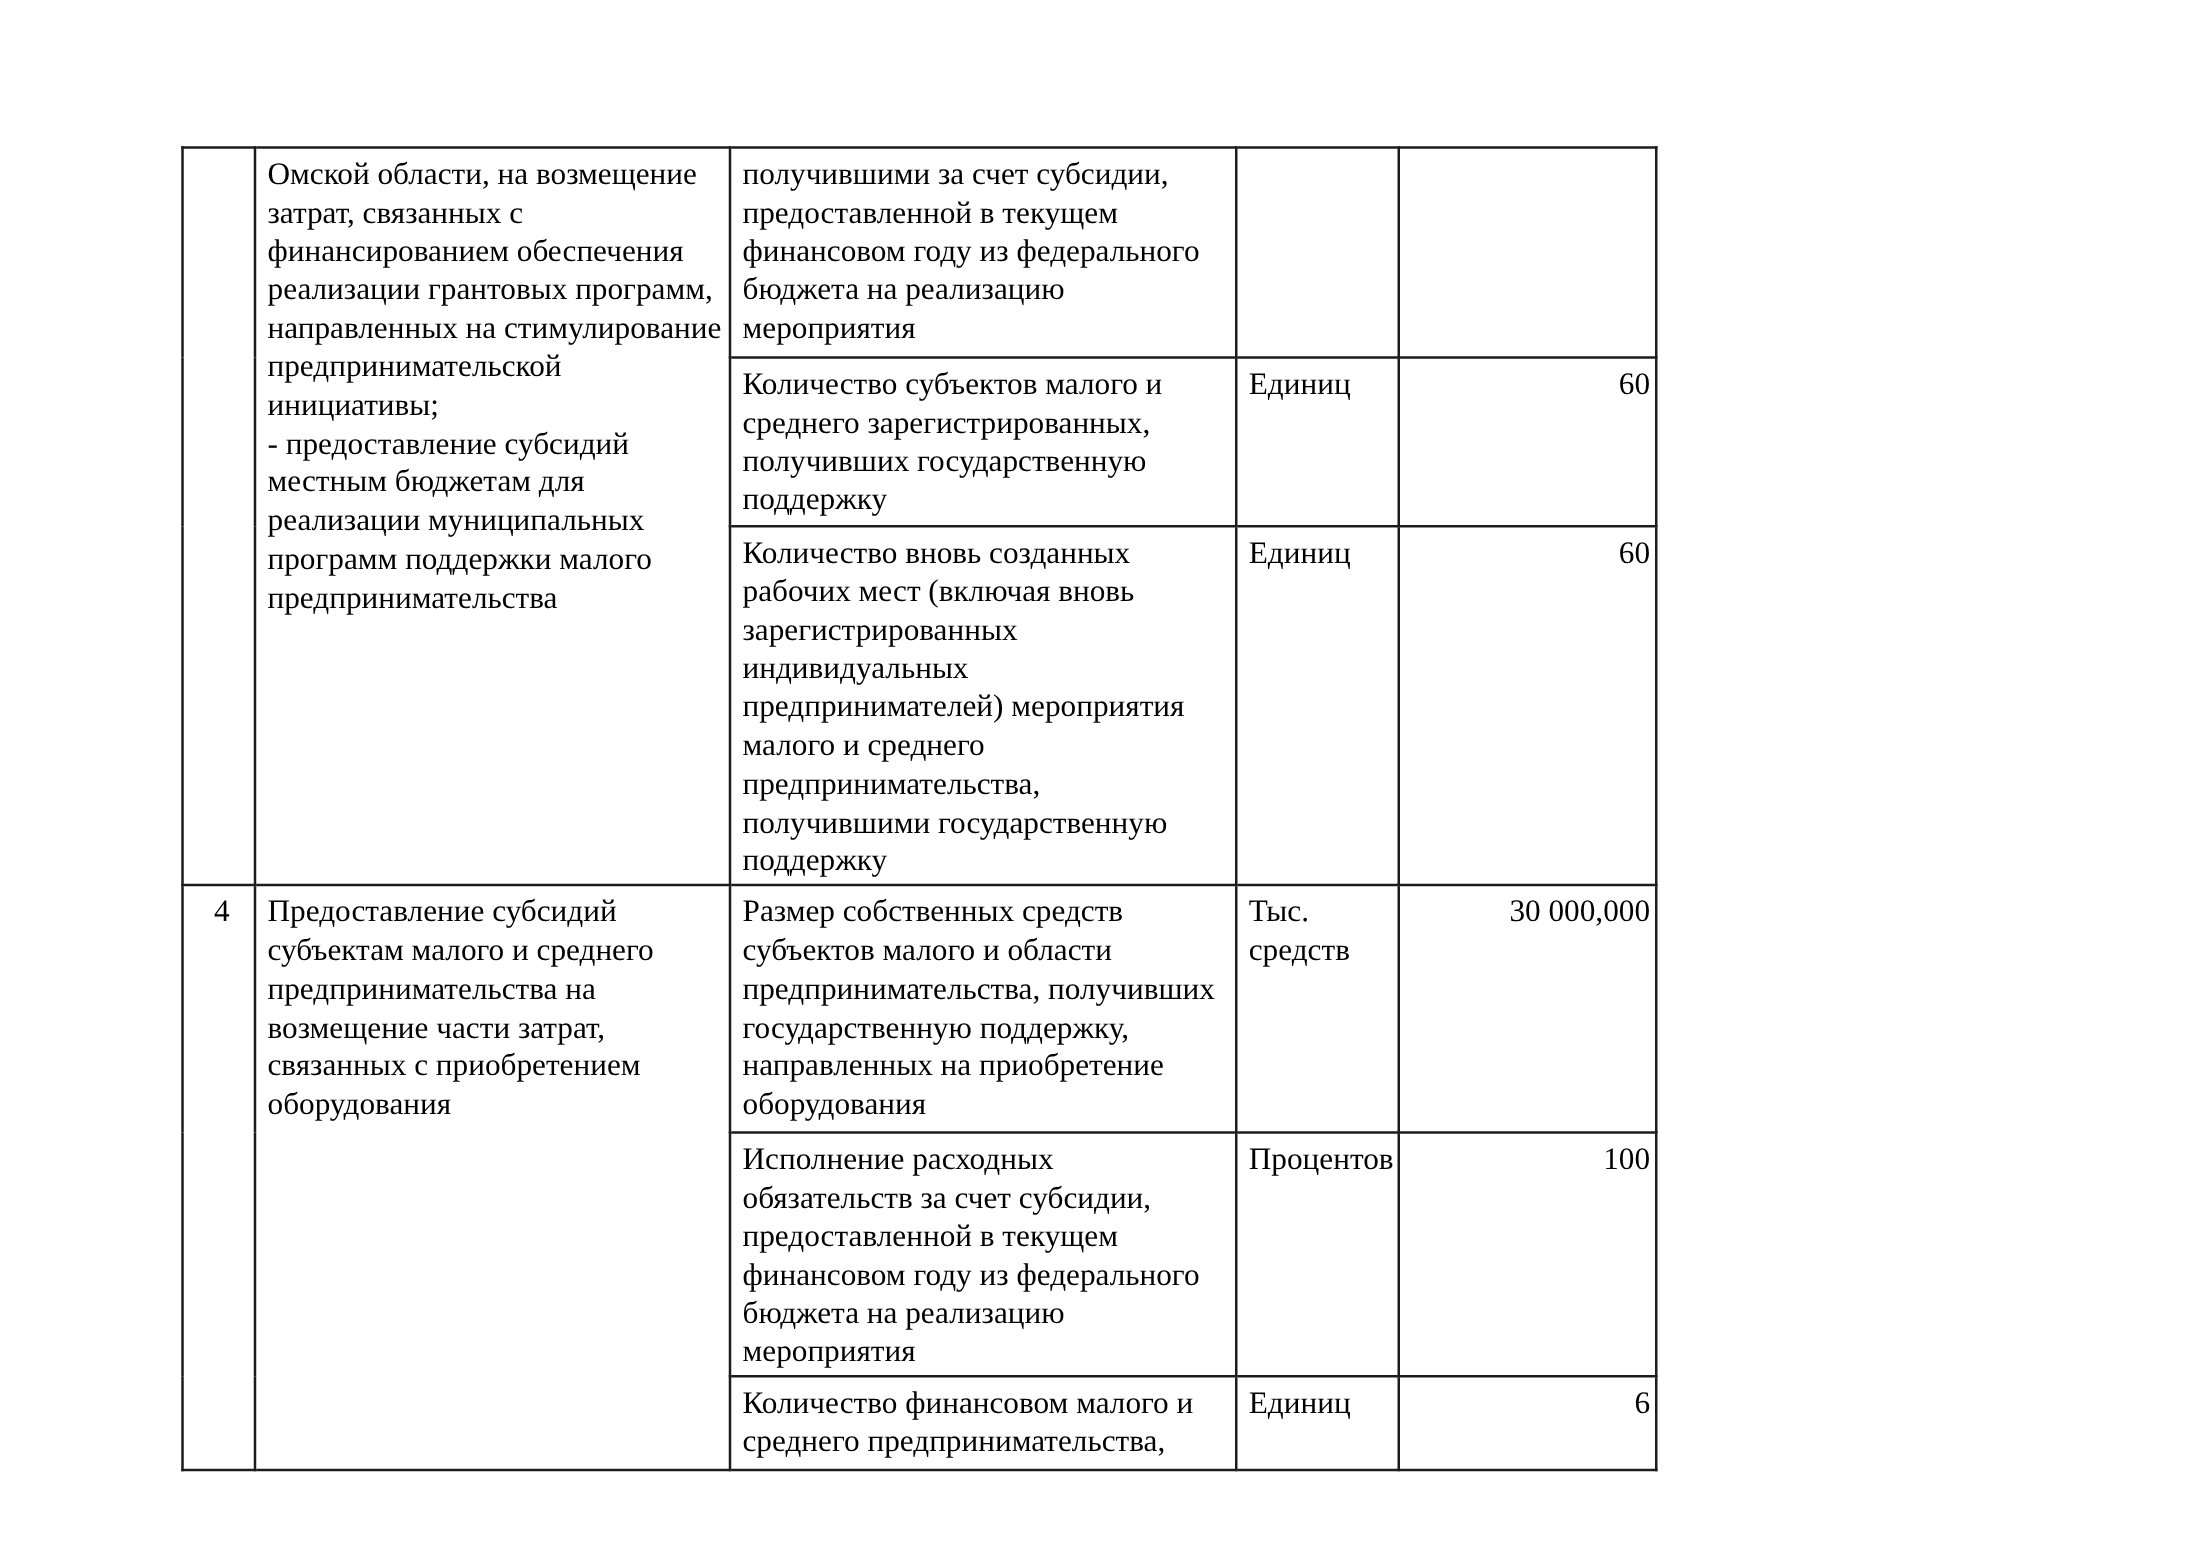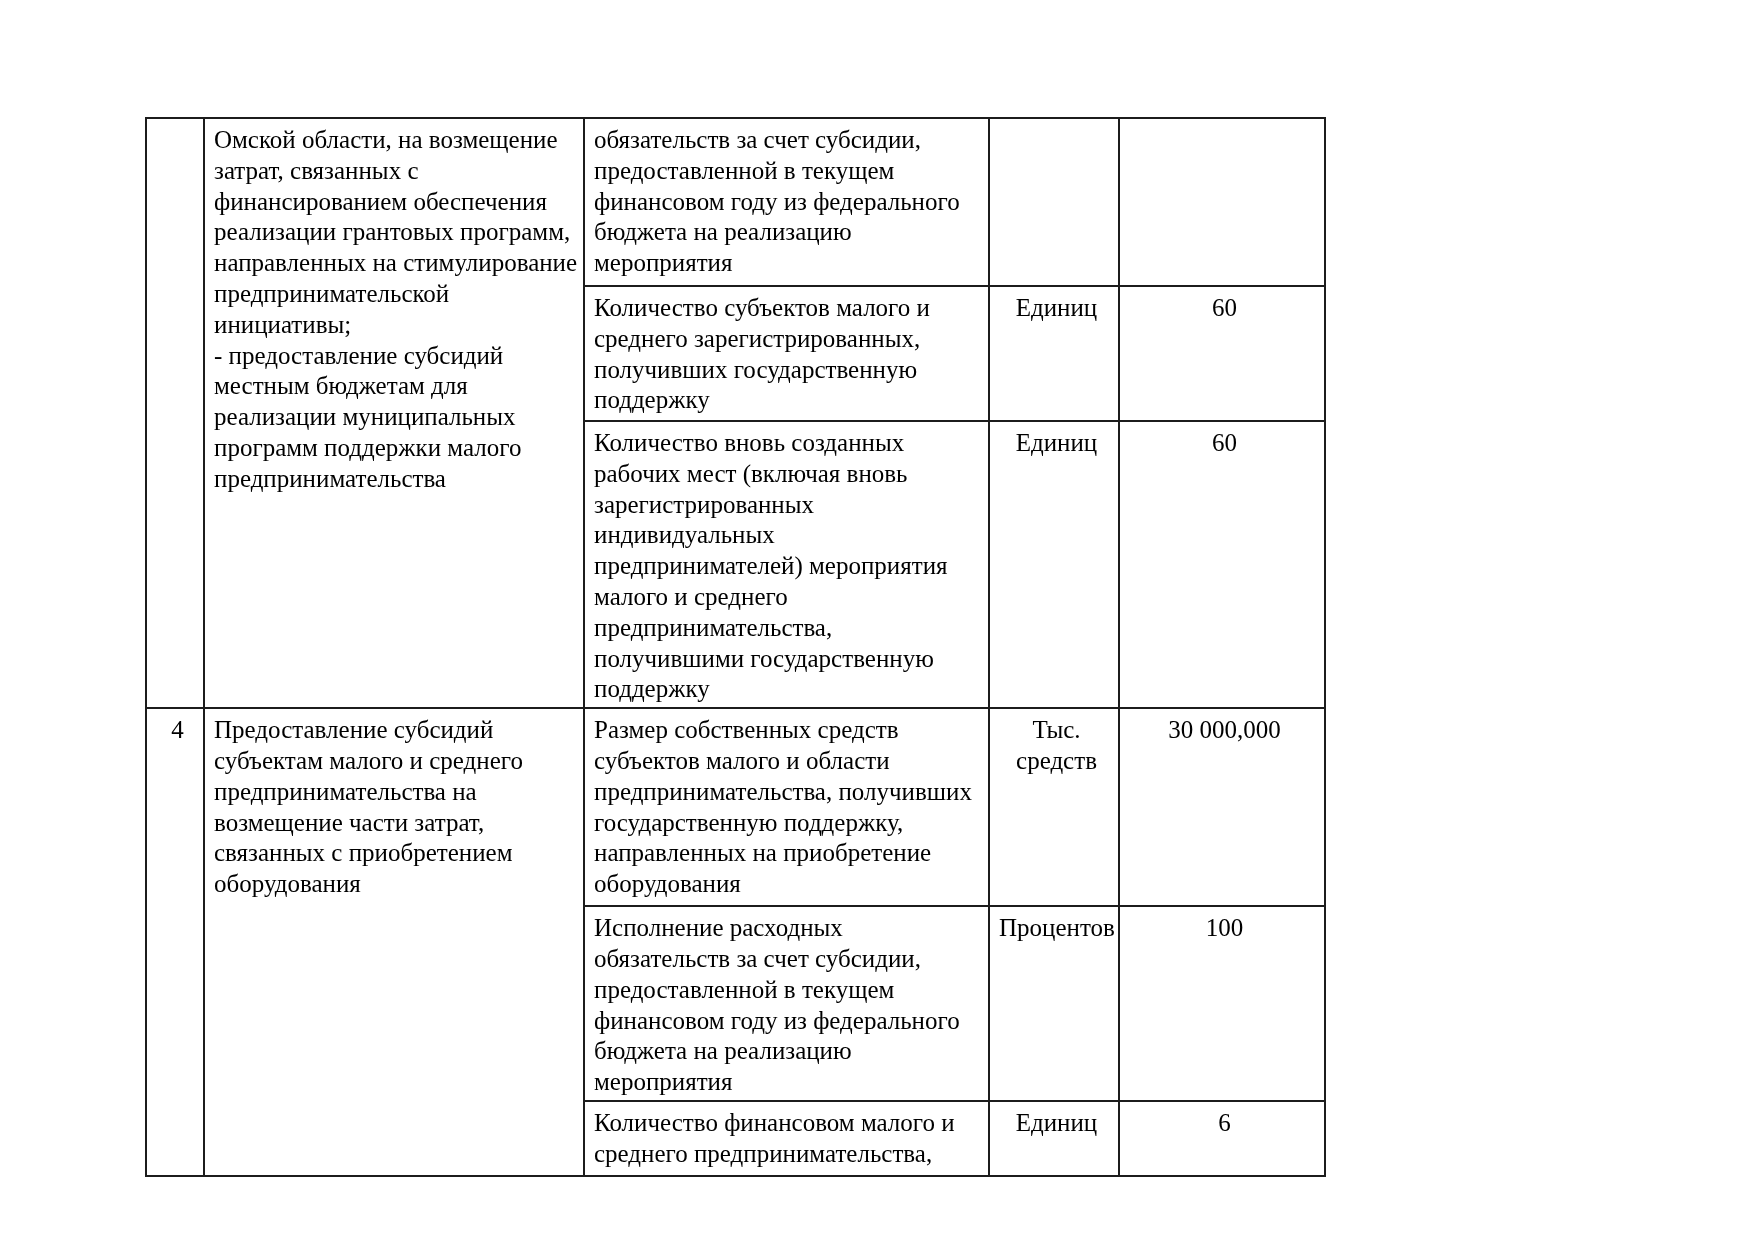--- a/index.html
+++ b/index.html
@@ -35,26 +35,25 @@
     overflow: visible;
   }
   td.cell-num {
     text-align: center;
     padding: 6px 2px 2px 2px;
   }
   td.cell-text {
     white-space: pre-line;
   }
   td.cell-unit {
-    text-align: center;
     white-space: pre;
     padding: 6px 2px 2px 2px;
   }
   td.cell-val {
-    text-align: center;
+    text-align: right;
     white-space: pre;
     padding: 6px 2px 2px 2px;
   }
   tr.h168 { height: 168px; }
   tr.h135 { height: 135px; }
   tr.h287 { height: 287px; }
   tr.h198 { height: 198px; }
   tr.h190 { height: 190px; }
   tr.h75  { height: 75px; }
 </style>
@@ -69,21 +68,21 @@
       <col style="width:405px">
       <col style="width:130px">
       <col style="width:206px">
     </colgroup>
     <tbody>
 
       <tr class="h168">
         <td class="cell-num" rowspan="3"></td>
         <td class="cell-text" rowspan="3">Омской области, на возмещение затрат, связанных с финансированием обеспечения реализации грантовых программ, направленных на стимулирование предпринимательской инициативы;
 - предоставление субсидий местным бюджетам для реализации муниципальных программ поддержки малого предпринимательства</td>
-        <td class="cell-text">обязательств за счет субсидии, предоставленной в текущем финансовом году из федерального бюджета на реализацию мероприятия</td>
+        <td class="cell-text">получившими за счет субсидии, предоставленной в текущем финансовом году из федерального бюджета на реализацию мероприятия</td>
         <td class="cell-unit"></td>
         <td class="cell-val"></td>
       </tr>
       <tr class="h135">
         <td class="cell-text">Количество субъектов малого и среднего зарегистрированных, получивших государственную поддержку</td>
         <td class="cell-unit">Единиц</td>
         <td class="cell-val">60</td>
       </tr>
       <tr class="h287">
         <td class="cell-text">Количество вновь созданных рабочих мест (включая вновь зарегистрированных индивидуальных предпринимателей) мероприятия малого и среднего предпринимательства, получившими государственную поддержку</td>

